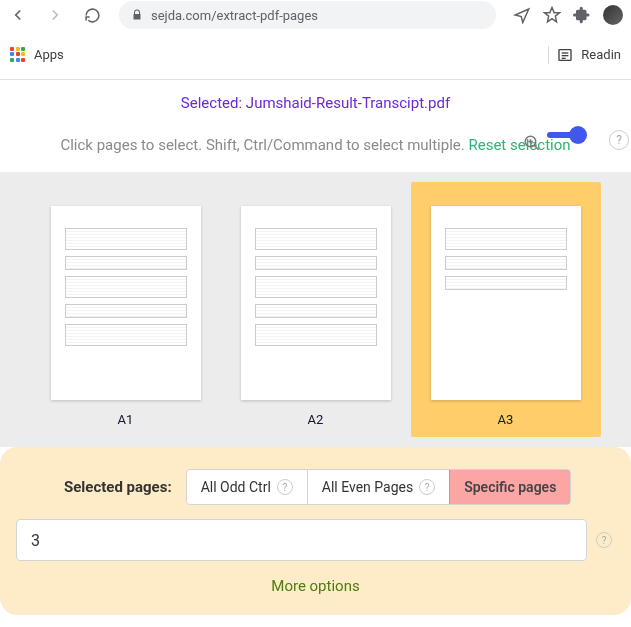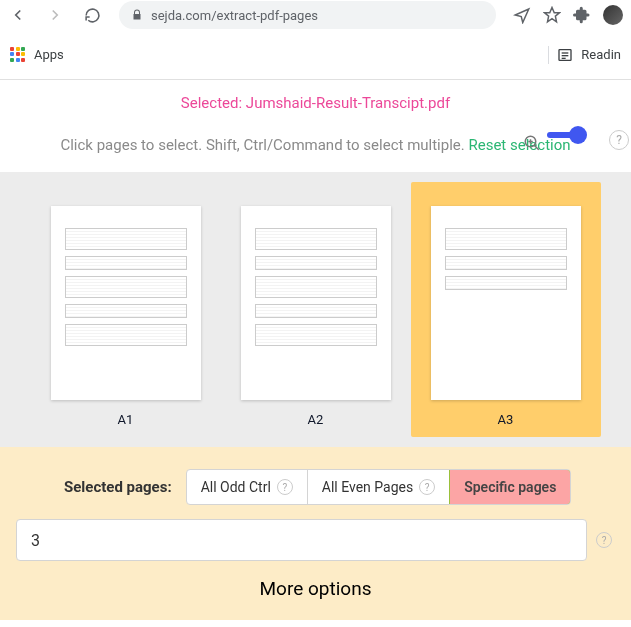--- a/index.html
+++ b/index.html
@@ -18,54 +18,54 @@
     .bookmarks-left { display: flex; align-items: center; gap: 8px; }
     .apps-icon { width: 16px; height: 16px; display: grid; grid-template-columns: repeat(3, 1fr); grid-template-rows: repeat(3, 1fr); gap: 1px; }
     .apps-icon span { width: 4px; height: 4px; border-radius: 1px; }
     .apps-icon span:nth-child(1){background:#ea4335;} .apps-icon span:nth-child(2){background:#fbbc04;} .apps-icon span:nth-child(3){background:#34a853;}
     .apps-icon span:nth-child(4){background:#4285f4;} .apps-icon span:nth-child(5){background:#ea4335;} .apps-icon span:nth-child(6){background:#fbbc04;}
     .apps-icon span:nth-child(7){background:#34a853;} .apps-icon span:nth-child(8){background:#4285f4;} .apps-icon span:nth-child(9){background:#ea4335;}
     .bookmarks-right { display: flex; align-items: center; gap: 8px; padding-left: 41px; }
     .divider-v { width: 1px; height: 18px; background: #dadce0; }
 
     
-    .selected-file { text-align: center; color: #ec4899; font-size: 15px; padding: 14px 0 8px; }
+    .selected-file { text-align: center; color: #6d28d9; font-size: 15px; padding: 14px 0 8px; }
     .instruction-row { position: relative; text-align: center; color: #8a8a8a; font-size: 15px; padding: 16px 0 18px; }
     .reset-link { color: #2bb673; }
     .zoom-icon { position: absolute; right: 90px; top: 14px; color: #777; }
     .slider { position: absolute; right: 46px; top: 12px; width: 38px; height: 6px; border-radius: 3px; background: #4057f0; }
     .slider::after { content: ""; position: absolute; right: -2px; top: -6px; width: 18px; height: 18px; border-radius: 50%; background: #4057f0; }
     .help-bubble { position: absolute; right: 2px; top: 10px; width: 20px; height: 20px; border: 1px solid #ccc; border-radius: 50%; color: #aaa; font-size: 12px; display: flex; align-items: center; justify-content: center; }
 
     .pages-strip { background: #ececec; padding: 34px 0 20px; display: flex; justify-content: center; gap: 40px; }
     .thumb-wrap { text-align: center; }
     .thumb-wrap.selected { background: #ffce6b; padding: 24px 20px 10px; margin: -24px -20px -10px; border-radius: 2px; }
     .thumb { width: 150px; height: 194px; background: #fff; box-shadow: 0 1px 3px rgba(0,0,0,0.2); padding: 16px 14px; position: relative; font-size: 3px; color: #888; line-height: 1.2; }
     .thumb .body { position: absolute; left: 14px; right: 14px; top: 22px; display: flex; flex-direction: column; gap: 6px; }
     .fake-table { border: 0.5px solid #ccc; height: 22px; background: repeating-linear-gradient(#fff, #fff 2px, #f3f3f3 2px, #f3f3f3 3px); }
     .fake-table.small { height: 14px; }
     .thumb-label { margin-top: 12px; font-size: 13px; color: #0f172a; }
 
     
-    .bottom { background: #fdecc7; padding: 22px 16px 20px; }
+    .bottom { background: #fdecc7; padding: 22px 16px 20px; border-radius: 17px; }
     .sel-row { display: flex; align-items: center; gap: 14px; margin-bottom: 14px; }
     .sel-label { font-weight: 700; font-size: 15px; color: #333; margin-left: 48px;}
     .seg { background: #fff; border: 1px solid #d4d4d4; border-radius: 4px; display: flex; overflow: hidden; }
     .seg-item { padding: 9px 14px; font-size: 14px; color: #333; display: flex; align-items: center; gap: 6px; border-right: 1px solid #d4d4d4; cursor: pointer; }
     .seg-item:last-child { border-right: none; }
     .seg-item.active { background: #fca5a5; border: 1px solid #9ac03a; margin: -1px; font-weight: 600; color: #444; border-radius: 0 4px 4px 0; }
     .q { width: 16px; height: 16px; border: 1px solid #ccc; border-radius: 50%; font-size: 10px; color: #aaa; display: flex; align-items: center; justify-content: center; }
 
     .page-input-row { display: flex; align-items: center; gap: 6px; margin-bottom: 16px; }
     .page-input { flex: 1; height: 42px; border: 1px solid #d4d4d4; border-radius: 4px; padding: 0 14px; font-size: 16px; color: #333; background: #fff; }
     .input-help { width: 22px; height: 42px; display: flex; align-items: center; justify-content: center; }
 
     .action-row { display: flex; justify-content: center; gap: 14px; }
     .btn-primary { background: #1abc6b; color: #fff; font-weight: 700; font-size: 17px; border: none; border-radius: 4px; padding: 12px 22px; cursor: pointer; }
-    .btn-secondary { background: transparent; border: none; color: #000000; font-size: 19px; cursor: pointer; }
+    .btn-secondary { background: transparent; border: none; color: #4d7c0f; font-size: 15px; cursor: pointer; }
   </style>
 </head>
 <body>
 
 <div class="chrome-bar">
   <div class="nav-icon">
     <svg width="18" height="18" viewBox="0 0 24 24" fill="none" stroke="currentColor" stroke-width="2.2">
         <path d="M15 6l-6 6 6 6"></path>
       </svg>
   </div>

